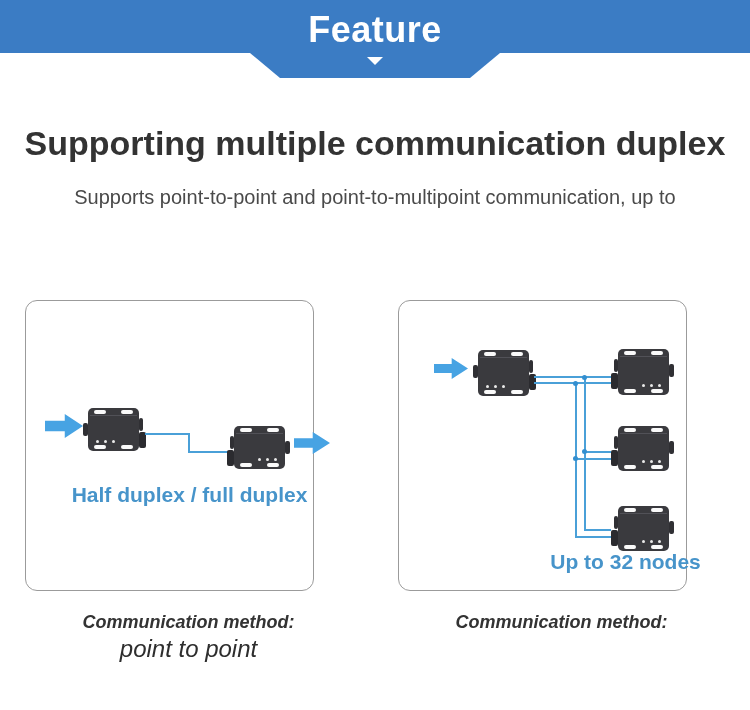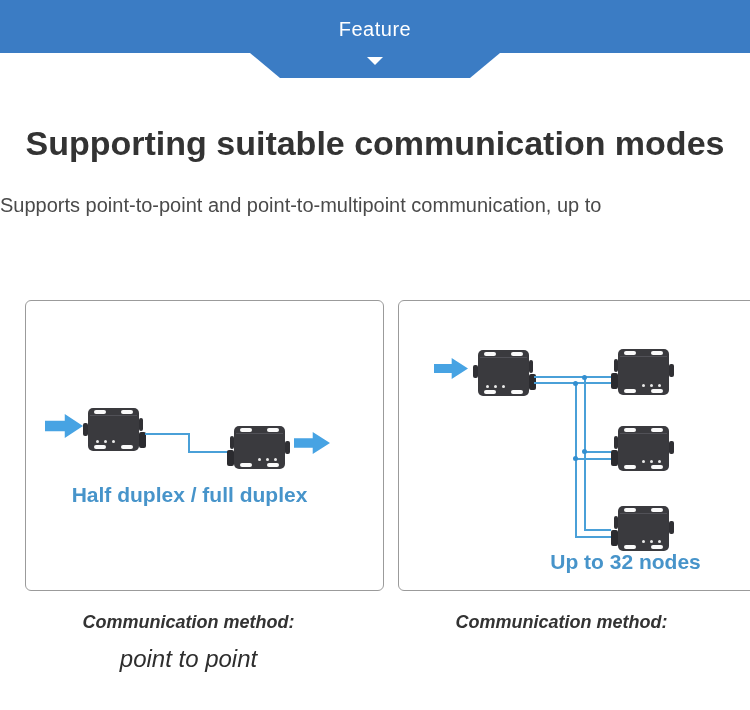--- a/index.html
+++ b/index.html
@@ -18,45 +18,45 @@
     width:750px;height:710px;position:relative;overflow:hidden;
     font-family:"Liberation Sans", sans-serif;
   }
   
   .banner-bar{
     position:absolute;left:0;top:0;width:750px;height:53px;
     background:var(--banner-blue);
     display:flex;align-items:center;justify-content:center;
   }
   .banner-title{
-    color:#fff;font-size:20px;font-weight:400;letter-spacing:.5px;
+    color:#fff;font-size:36px;font-weight:700;letter-spacing:.5px;
     padding-top:6px;
   }
   .banner-tab{
     position:absolute;left:250px;top:53px;width:250px;height:25px;
     background:var(--banner-blue);
     clip-path:polygon(0 0,100% 0,88% 100%,12% 100%);
   }
   .chevron-down{
     position:absolute;left:367px;top:57px;width:16px;height:8px;
     background:#fff;clip-path:polygon(0 0,100% 0,50% 100%);
   }
   
   .page-title{
     position:absolute;left:0;top:120px;width:750px;text-align:center;
     font-size:34px;font-weight:600;color:var(--heading-dark);line-height:46px;
   }
   .subtitle{
-    position:absolute;left:0;top:188px;width:750px;text-align:left;
+    position:absolute;left:0;top:180px;width:750px;text-align:center;
     font-size:20px;color:#4a4a4a;line-height:34px;
   }
   
   .panel{
-    position:absolute;top:300px;width:359px;height:291px;
-    border:1px solid var(--border-gray);border-radius:6px;background:#fff;
+    position:absolute;top:300px;width:289px;height:291px;
+    border:1px solid var(--border-gray);border-radius:12px;background:#fff;
   }
   .panel-left{left:25px;}
   .panel-right{left:398px;}
   .diagram-label{
     position:absolute;font-size:21px;font-weight:600;color:var(--label-blue);
     text-align:center;
   }
   .panel-left .diagram-label{left:0;top:182px;width:327px;}
   .panel-right .diagram-label{left:63px;top:249px;width:327px;}
   
@@ -92,32 +92,32 @@
     position:absolute;background:var(--diagram-blue);
     clip-path:polygon(0 28%,52% 28%,52% 0,100% 50%,52% 100%,52% 72%,0 72%);
   }
   .wire{position:absolute;background:var(--wire-blue);}
   .wire.h{height:2px;} .wire.v{width:2px;}
   .jdot{position:absolute;width:5px;height:5px;border-radius:50%;background:var(--dot-blue);}
   
   .caption{position:absolute;top:610px;width:327px;text-align:center;font-style:italic;}
   .caption-left{left:25px;} .caption-right{left:398px;}
   .method-label{font-size:18px;font-weight:600;color:#333;line-height:24px;}
-  .method-value{font-size:24px;font-weight:400;color:#2e2e2e;margin-top:11px;}
+  .method-value{font-size:24px;font-weight:400;color:#2e2e2e;margin-top:1px;}
 </style>
 </head>
 <body>
 
 <div class="banner-bar">
   <span class="banner-title">Feature</span>
 </div>
 <div class="banner-tab"></div>
 <div class="chevron-down"></div>
 
-<h1 class="page-title">Supporting suitable communication modes</h1>
+<h1 class="page-title">Supporting multiple communication duplex</h1>
 <div class="subtitle">
   <div>Supports point-to-point and point-to-multipoint communication, up to</div>
 </div>
 
 <div class="panel panel-left">
   <div class="arrow" style="left:19px;top:113px;width:38px;height:24px;"></div>
 
   <div class="device dev-a" style="left:62px;top:107px;height:43px;">
     <div class="foot f-tl"></div>
     <div class="foot f-tr"></div>

